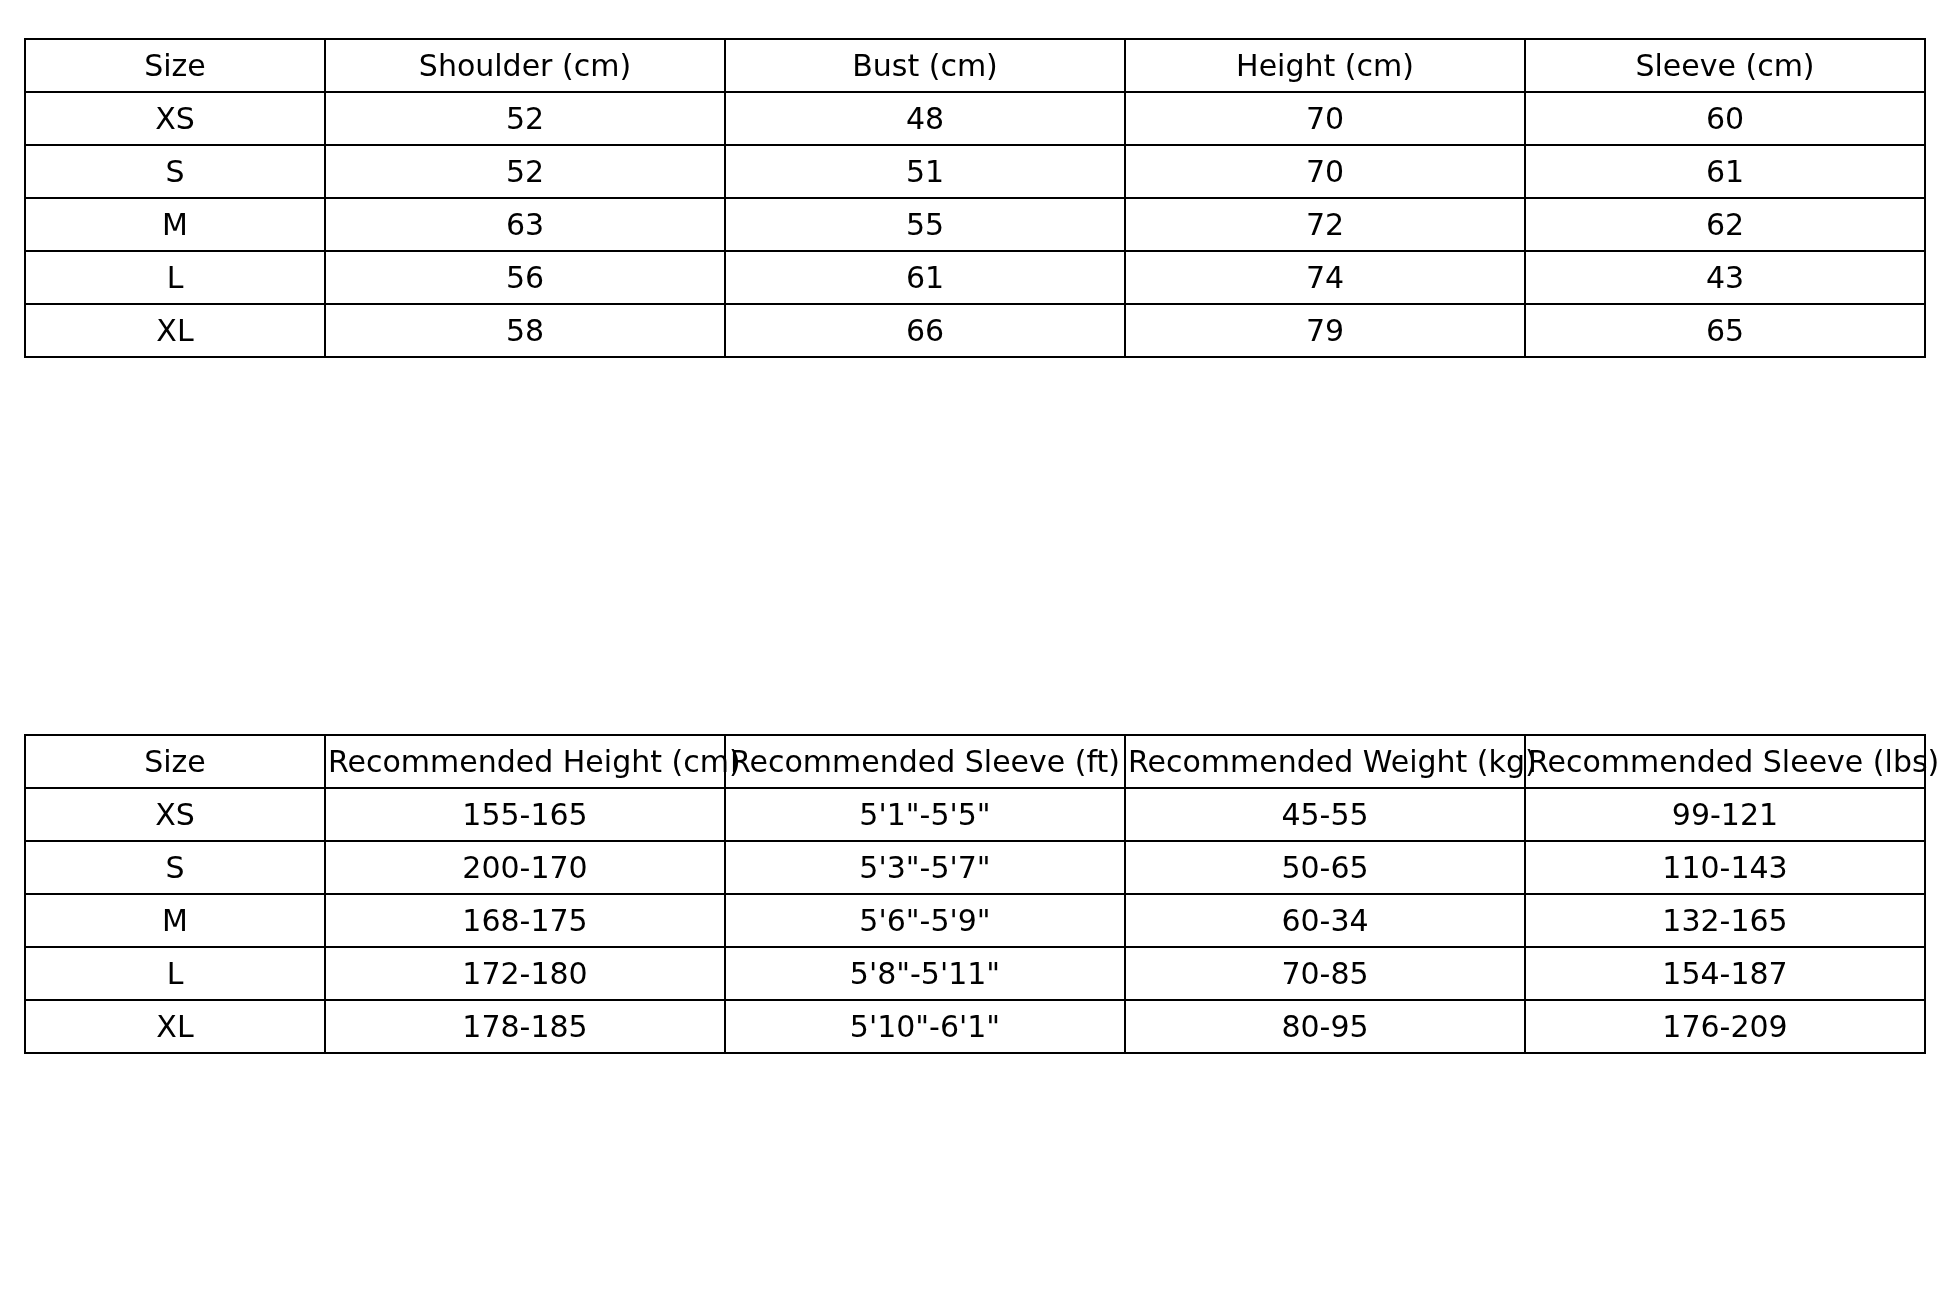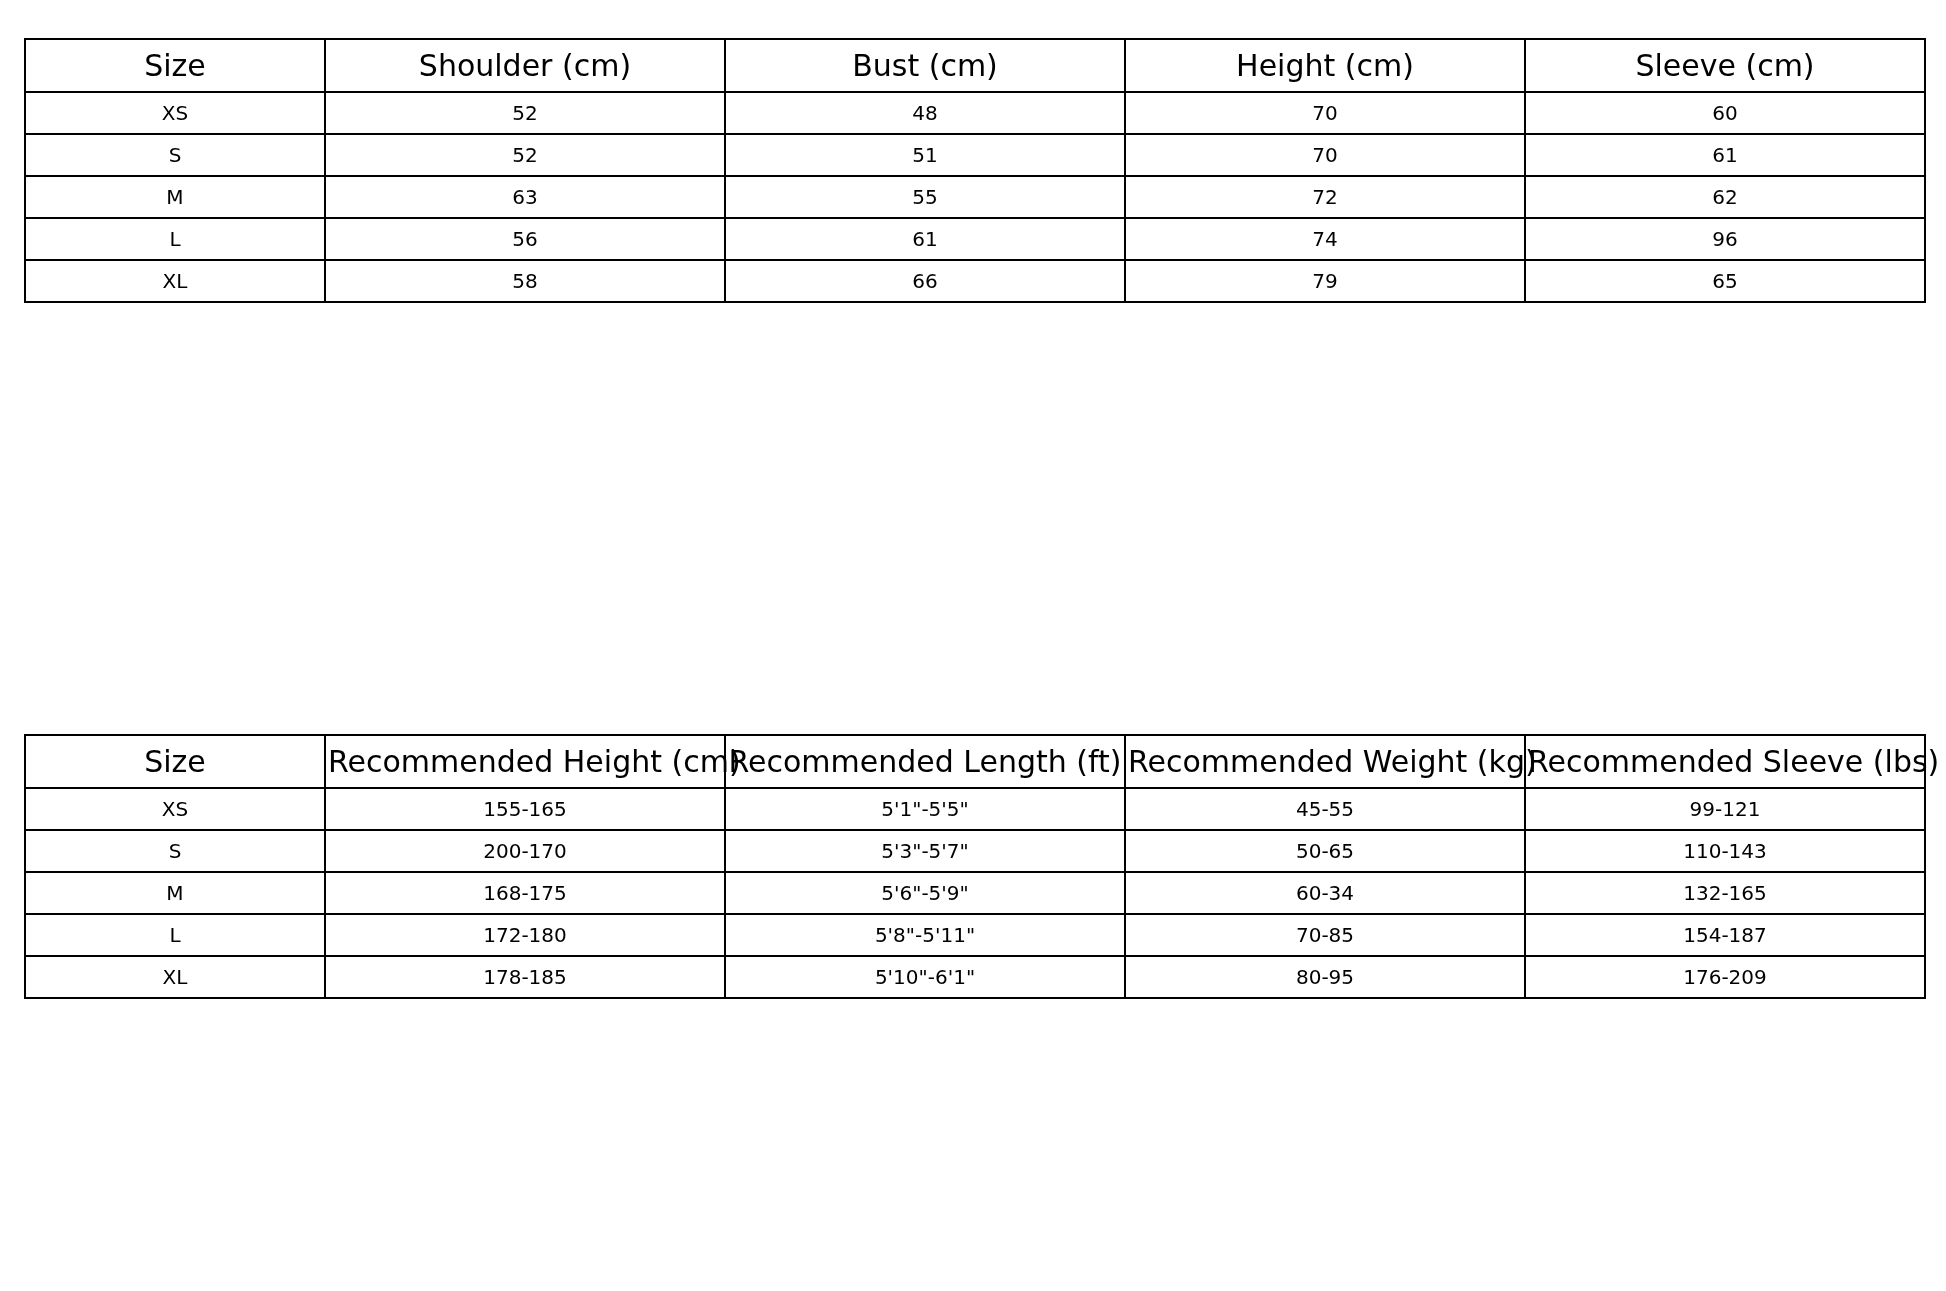--- a/index.html
+++ b/index.html
@@ -25,21 +25,21 @@
   table.size-table {
     border-collapse: collapse;
     table-layout: fixed;
     border: 2px solid #000000;
     background: #ffffff;
   }
   table.size-table td {
     border: 2px solid #000000;
     text-align: center;
     vertical-align: middle;
-    font-size: 20px;
+    font-size: 30px;
     line-height: 1.1;
     padding: 9px 2px;
     white-space: nowrap;
     overflow: visible;
   }
   table.size-table tr.header-row td {
     font-size: 30px;
   }
   
   #table-garment-measurements {
@@ -109,21 +109,21 @@
         <td>63</td>
         <td>55</td>
         <td>72</td>
         <td>62</td>
       </tr>
       <tr>
         <td>L</td>
         <td>56</td>
         <td>61</td>
         <td>74</td>
-        <td>96</td>
+        <td>43</td>
       </tr>
       <tr>
         <td>XL</td>
         <td>58</td>
         <td>66</td>
         <td>79</td>
         <td>65</td>
       </tr>
     </tbody>
   </table>
@@ -138,21 +138,21 @@
     </colgroup>
     <tbody>
       <tr class="header-row">
         <td>
             <span class="hdr">Size</span>
           </td>
         <td>
             <span class="hdr">Recommended Height (cm)</span>
           </td>
         <td>
-            <span class="hdr">Recommended Length (ft)</span>
+            <span class="hdr">Recommended Sleeve (ft)</span>
           </td>
         <td>
             <span class="hdr">Recommended Weight (kg)</span>
           </td>
         <td>
             <span class="hdr">Recommended Sleeve (lbs)</span>
           </td>
       </tr>
       <tr>
         <td>XS</td>

